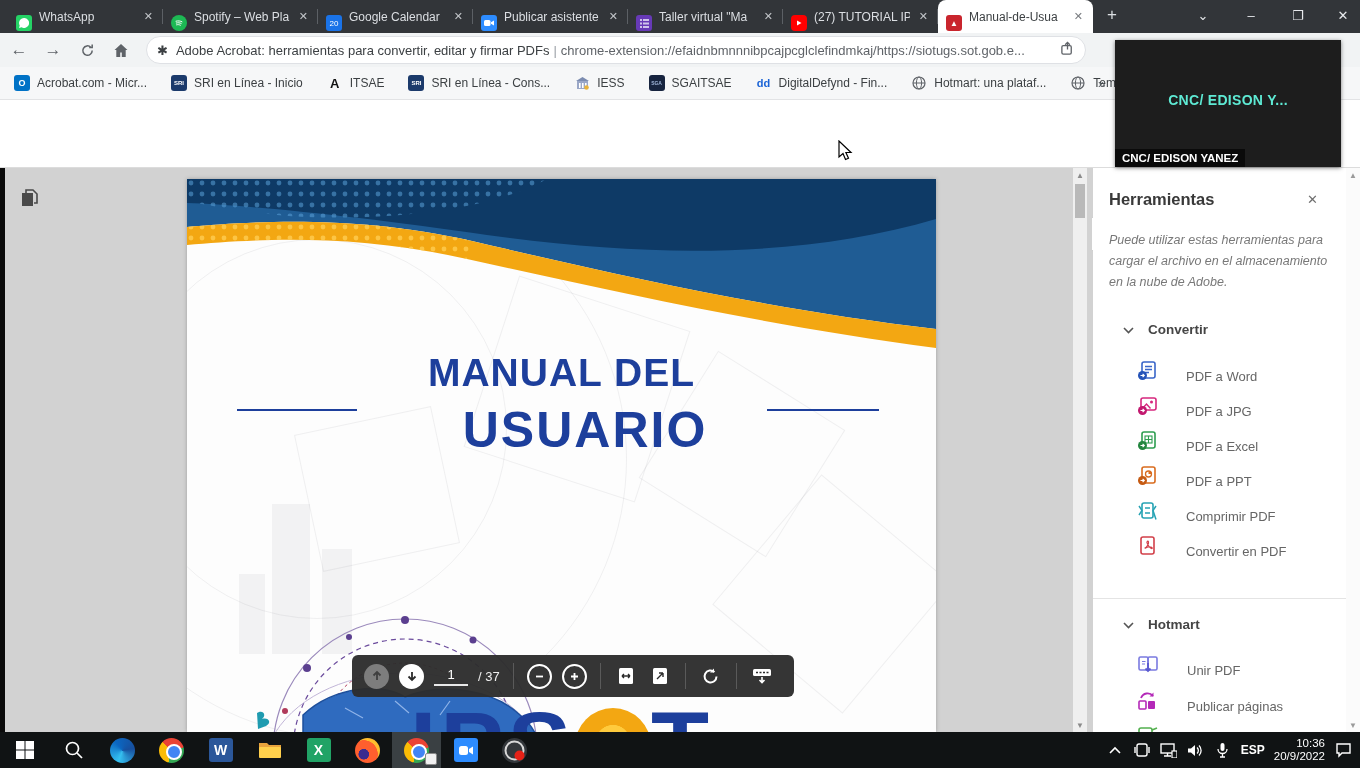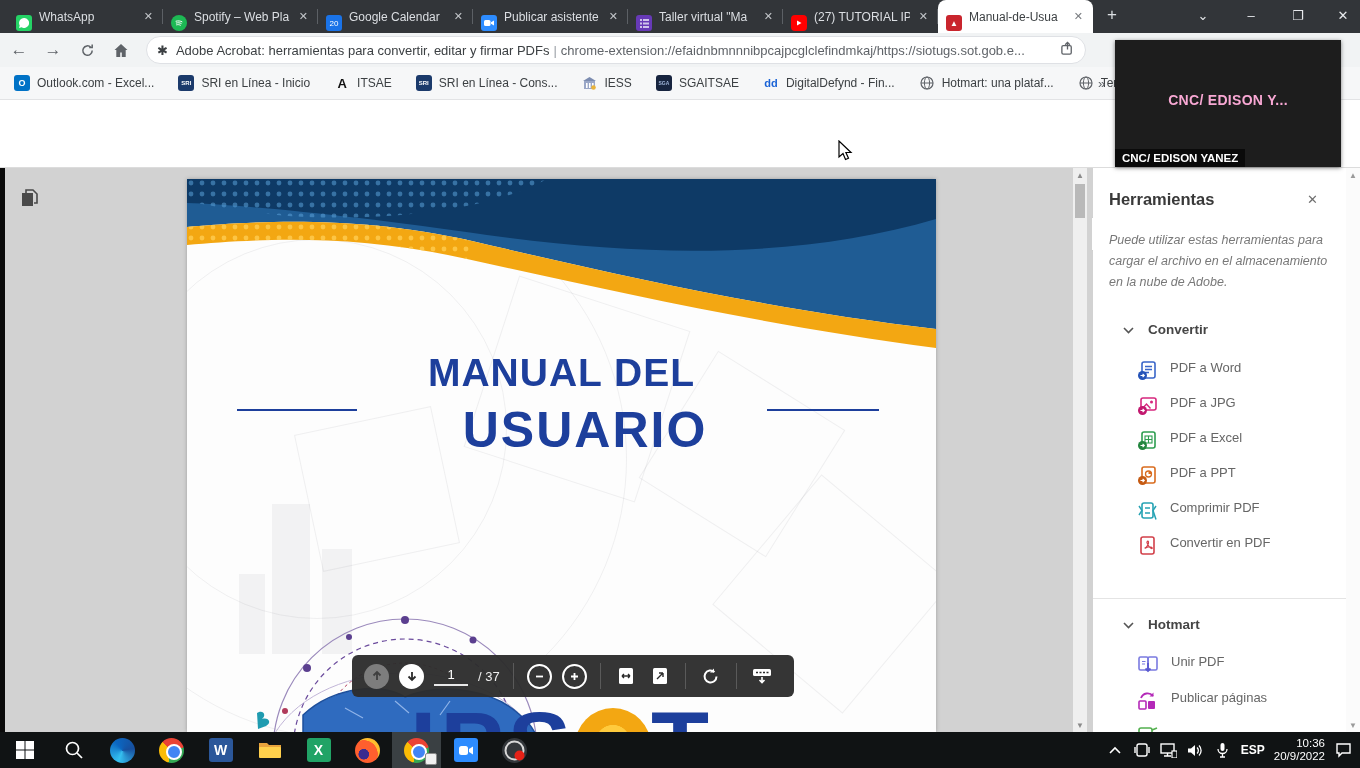--- a/index.html
+++ b/index.html
@@ -35,21 +35,21 @@
   .acrobar { position:absolute; top:100px; left:0; width:1360px; height:68px; background:#ffffff; border-bottom:1px solid #dcdcdc; }
   .pdfbrand { position:absolute; left:24px; top:120px; width:26px; height:26px; background:#c9252d; border-radius:4px; color:#fff; display:flex; align-items:center; justify-content:center; font-size:13px; font-weight:bold; }
   .brandname { position:absolute; left:60px; top:126px; font-size:14.5px; font-weight:bold; color:#3d3d3d; letter-spacing:.2px; }
   .brand-sep { position:absolute; left:163px; top:122px; width:1px; height:24px; background:#d8d8d8; }
   .docname { position:absolute; left:176px; top:128px; font-size:13px; color:#9a9a9a; }
   .atool { position:absolute; top:122px; width:24px; height:24px; display:flex; align-items:center; justify-content:center; color:#494949; }
   .openapp { position:absolute; left:1028px; top:117px; height:34px; width:152px; border:1px solid #cfcfcf; border-radius:17px; background:#fff; font-size:13px; color:#555; display:flex; align-items:center; padding-left:15px; white-space:nowrap; overflow:hidden; }
 
   
   .cam { position:absolute; left:1115px; top:40px; width:226px; height:127px; background:#1d1d1d; z-index:60; box-shadow:0 1px 4px rgba(0,0,0,.5); }
-  .cam-title { position:absolute; left:0; right:0; top:52px; text-align:center; color:#f9a8d4; font-weight:bold; font-size:14px; letter-spacing:.3px; }
+  .cam-title { position:absolute; left:0; right:0; top:52px; text-align:center; color:#5eead4; font-weight:bold; font-size:14px; letter-spacing:.3px; }
   .cam-name { position:absolute; left:0; bottom:0; background:rgba(0,0,0,.65); color:#fff; font-size:11.5px; font-weight:bold; padding:3px 7px; }
 
   
   .viewer { position:absolute; top:168px; left:0; width:1092px; height:564px; background:#d2d2d2; overflow:hidden; }
   .edge-strip { position:absolute; left:0; top:0; width:5px; height:564px; background:#0a0a0a; }
   .thumbs-btn { position:absolute; left:20px; top:20px; color:#4a4a4a; }
 
   .page { position:absolute; left:187px; top:11px; width:749px; height:553px; background:#fdfdfd; overflow:hidden; box-shadow:0 0 4px rgba(0,0,0,.25); }
   .pat { position:absolute; border:1px solid rgba(120,120,125,.10); }
   .patblock { position:absolute; background:rgba(120,120,125,.08); }
@@ -73,21 +73,21 @@
   .vscroll .thumb { position:absolute; left:2px; top:16px; width:10px; height:34px; background:#b9b9b9; }
   .sb-scroll { position:absolute; left:1346px; top:168px; width:14px; height:564px; background:#fbfbfb; }
   .sb-scroll .arr { position:absolute; left:0; width:14px; height:14px; color:#9a9a9a; font-size:8px; display:flex; align-items:center; justify-content:center; }
 
   
   .sidebar { position:absolute; left:1093px; top:168px; width:253px; height:564px; background:#ffffff; }
   .sb-title { position:absolute; left:16px; top:22px; font-size:16.5px; font-weight:600; color:#393939; }
   .sb-close { position:absolute; right:28px; top:24px; color:#6e6e6e; font-size:13px; }
   .sb-desc { position:absolute; left:16px; top:62px; width:222px; font-size:12.5px; color:#787878; line-height:21px;font-style:italic; }
   .sb-sec { position:absolute; left:30px; display:flex; align-items:center; gap:14px; font-size:13.5px; font-weight:600; color:#454545; }
-  .sb-item { position:absolute; left:44px; display:flex; align-items:flex-start; gap:12px; font-size:13px; color:#666; }
+  .sb-item { position:absolute; left:44px; display:flex; align-items:flex-end; gap:28px; font-size:13px; color:#666; }
   .sb-div { position:absolute; left:0; top:430px; width:253px; height:1px; background:#e4e4e4; }
   .chev { color:#555; }
 
   
   .taskbar { position:absolute; left:0; top:732px; width:1360px; height:36px; background:#101314; display:flex; align-items:center; z-index:70; }
   .tb-slot { width:49px; height:36px; display:flex; align-items:center; justify-content:center; position:relative; }
   .tb-slot.active { background:#3a4043; }
   .tb-circle { width:25px; height:25px; border-radius:50%; }
   .tb-sq { width:24px; height:24px; border-radius:3px; display:flex; align-items:center; justify-content:center; color:#fff; font-weight:bold; font-size:14px; }
   .tray { position:absolute; right:8px; top:0; height:36px; display:flex; align-items:center; gap:9px; color:#fff; }
@@ -193,21 +193,21 @@
           <rect x="2" y="5" width="10" height="9" rx="1.5" fill="none" stroke="#5f6368" stroke-width="1.4"></rect>
           <path d="M8 9V1.8M5.5 4 8 1.5 10.5 4" stroke="#5f6368" stroke-width="1.4" fill="none"></path>
         </svg></span>
   </div>
   <span class="navbtn" style="position:absolute;left:1344px">⋮</span>
 </div>
 
 <div class="bm-row">
   <span class="bm">
       <span class="bmfav" style="background:#0072c6;color:#fff;font-size:9px">O</span>
-      <span>Outlook.com - Excel...</span>
+      <span>Acrobat.com - Micr...</span>
     </span>
   <span class="bm">
       <span class="bmfav" style="background:#1b3a6b;color:#fff;font-size:6px">SRI</span>
       <span>SRI en Línea - Inicio</span>
     </span>
   <span class="bm">
       <span class="bmfav" style="color:#111;font-size:13px">A</span>
       <span>ITSAE</span>
     </span>
   <span class="bm">

